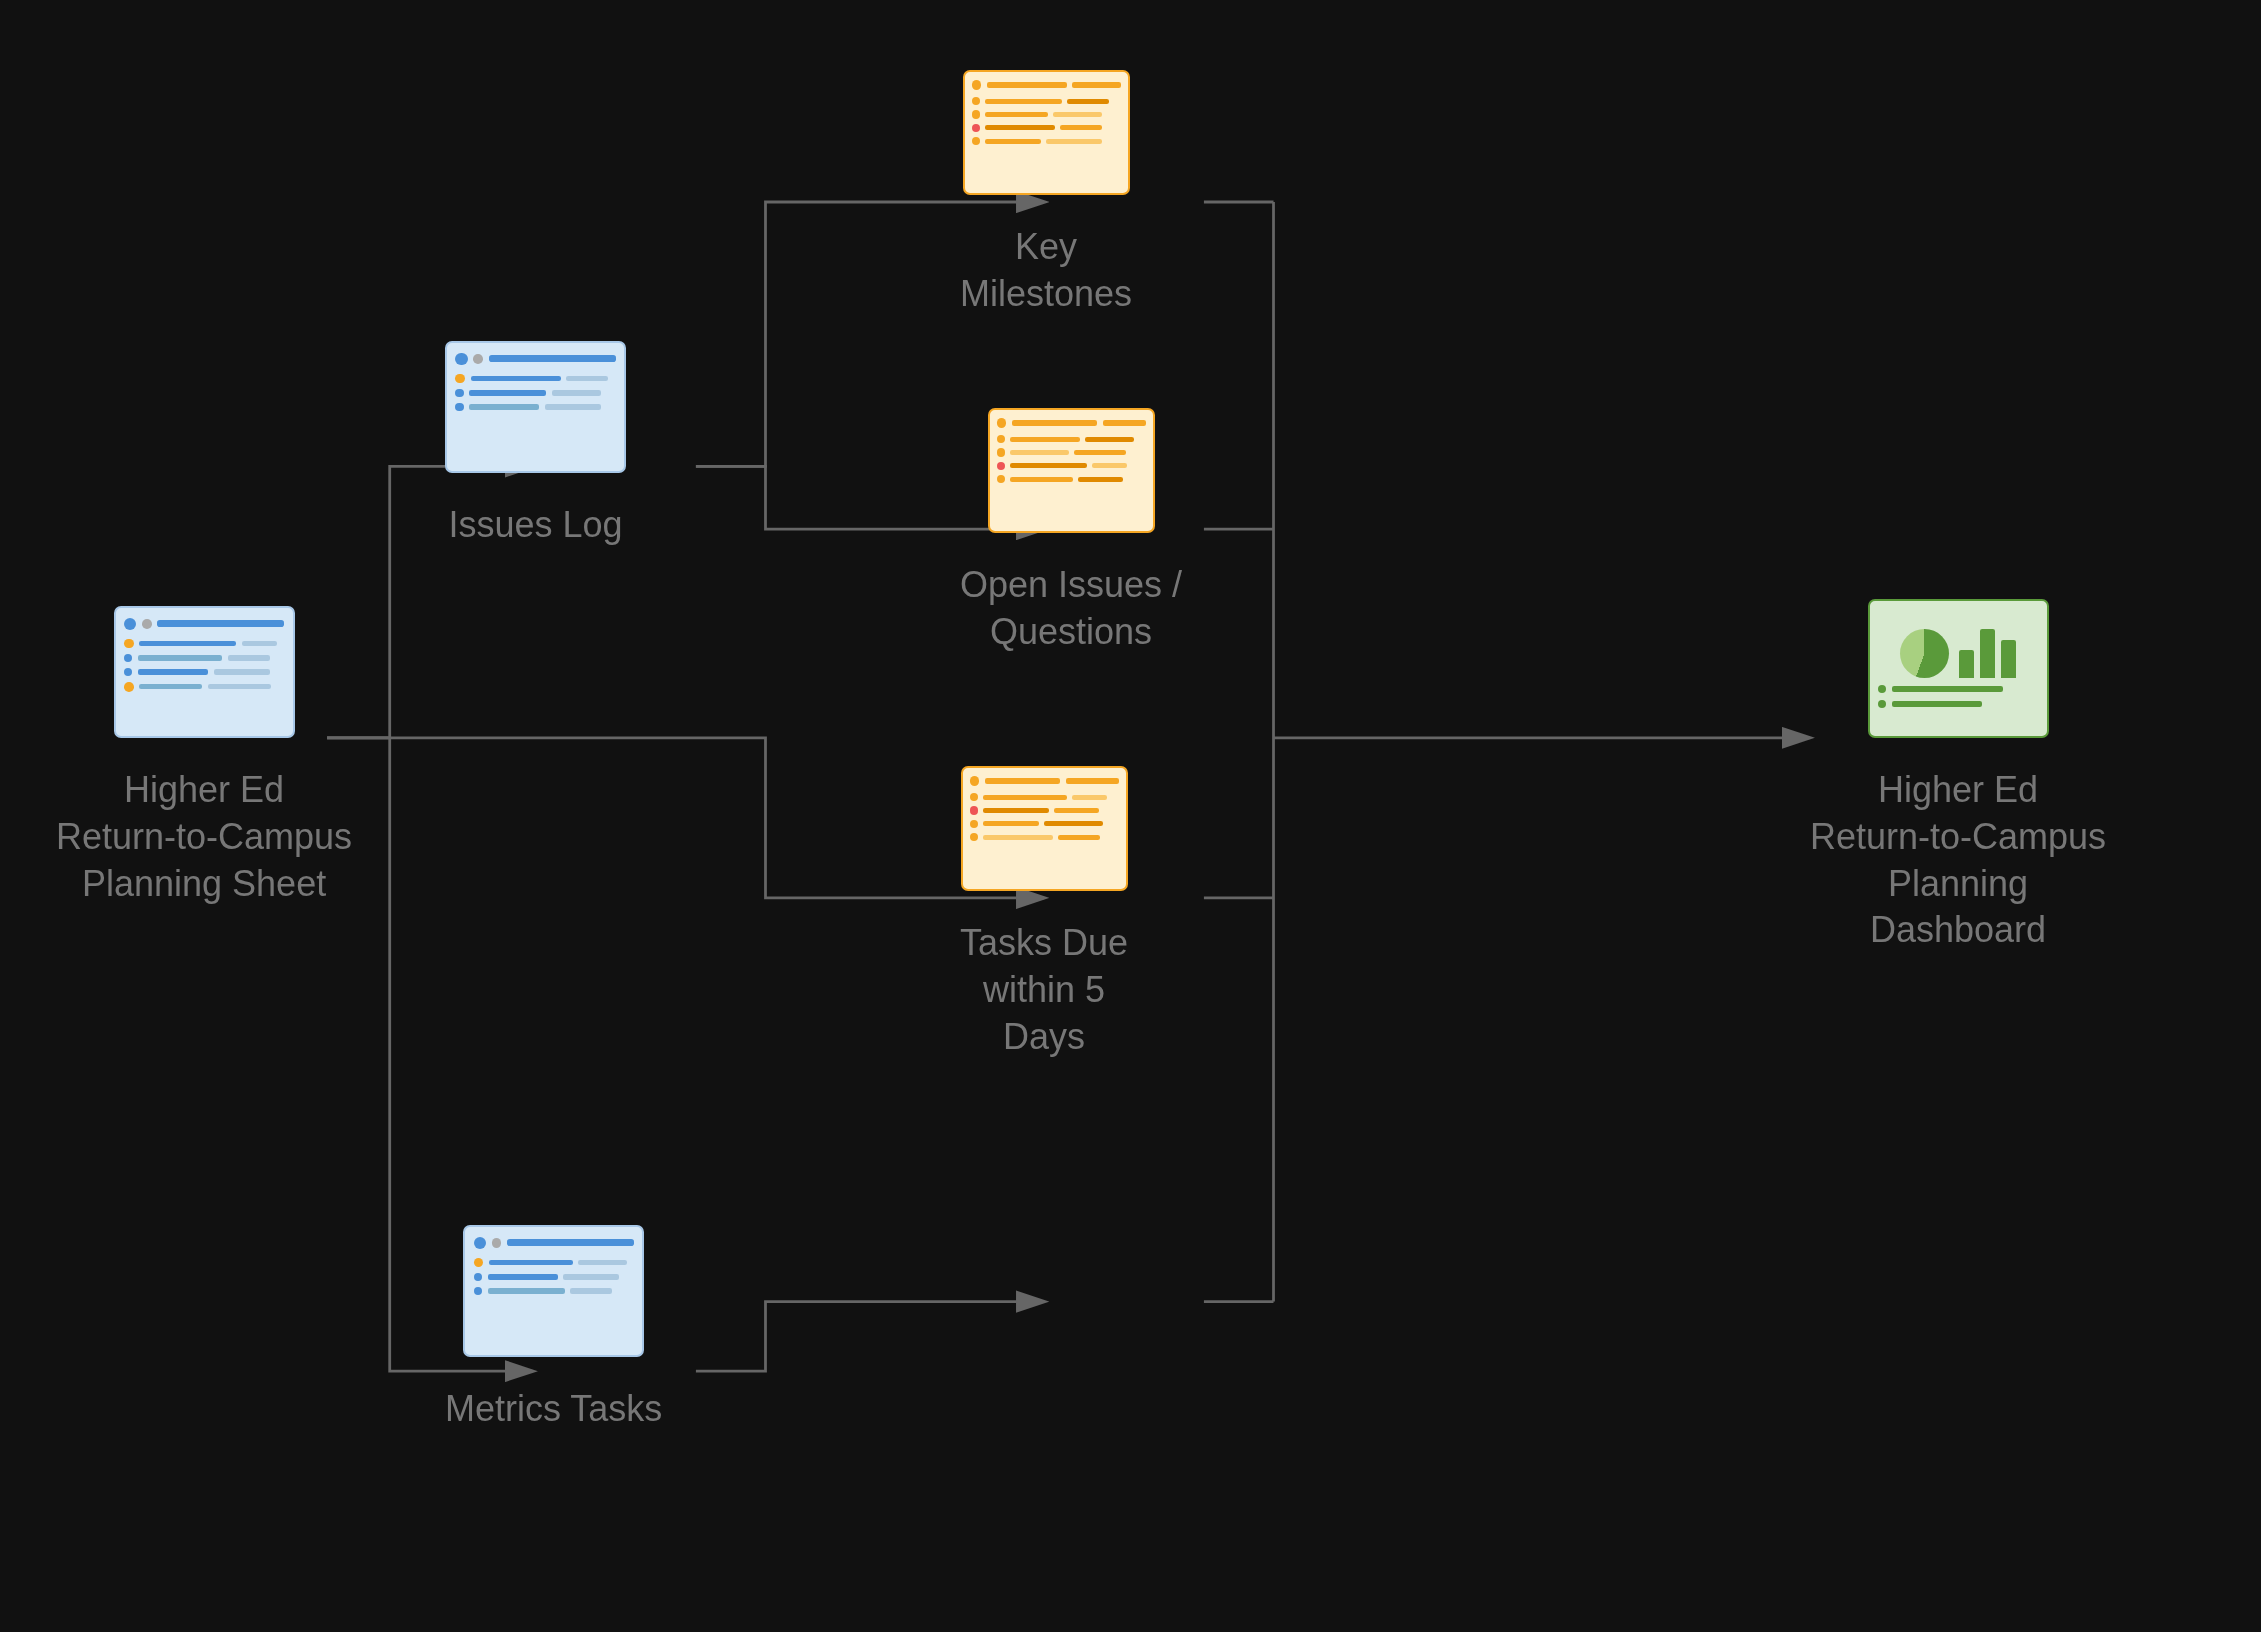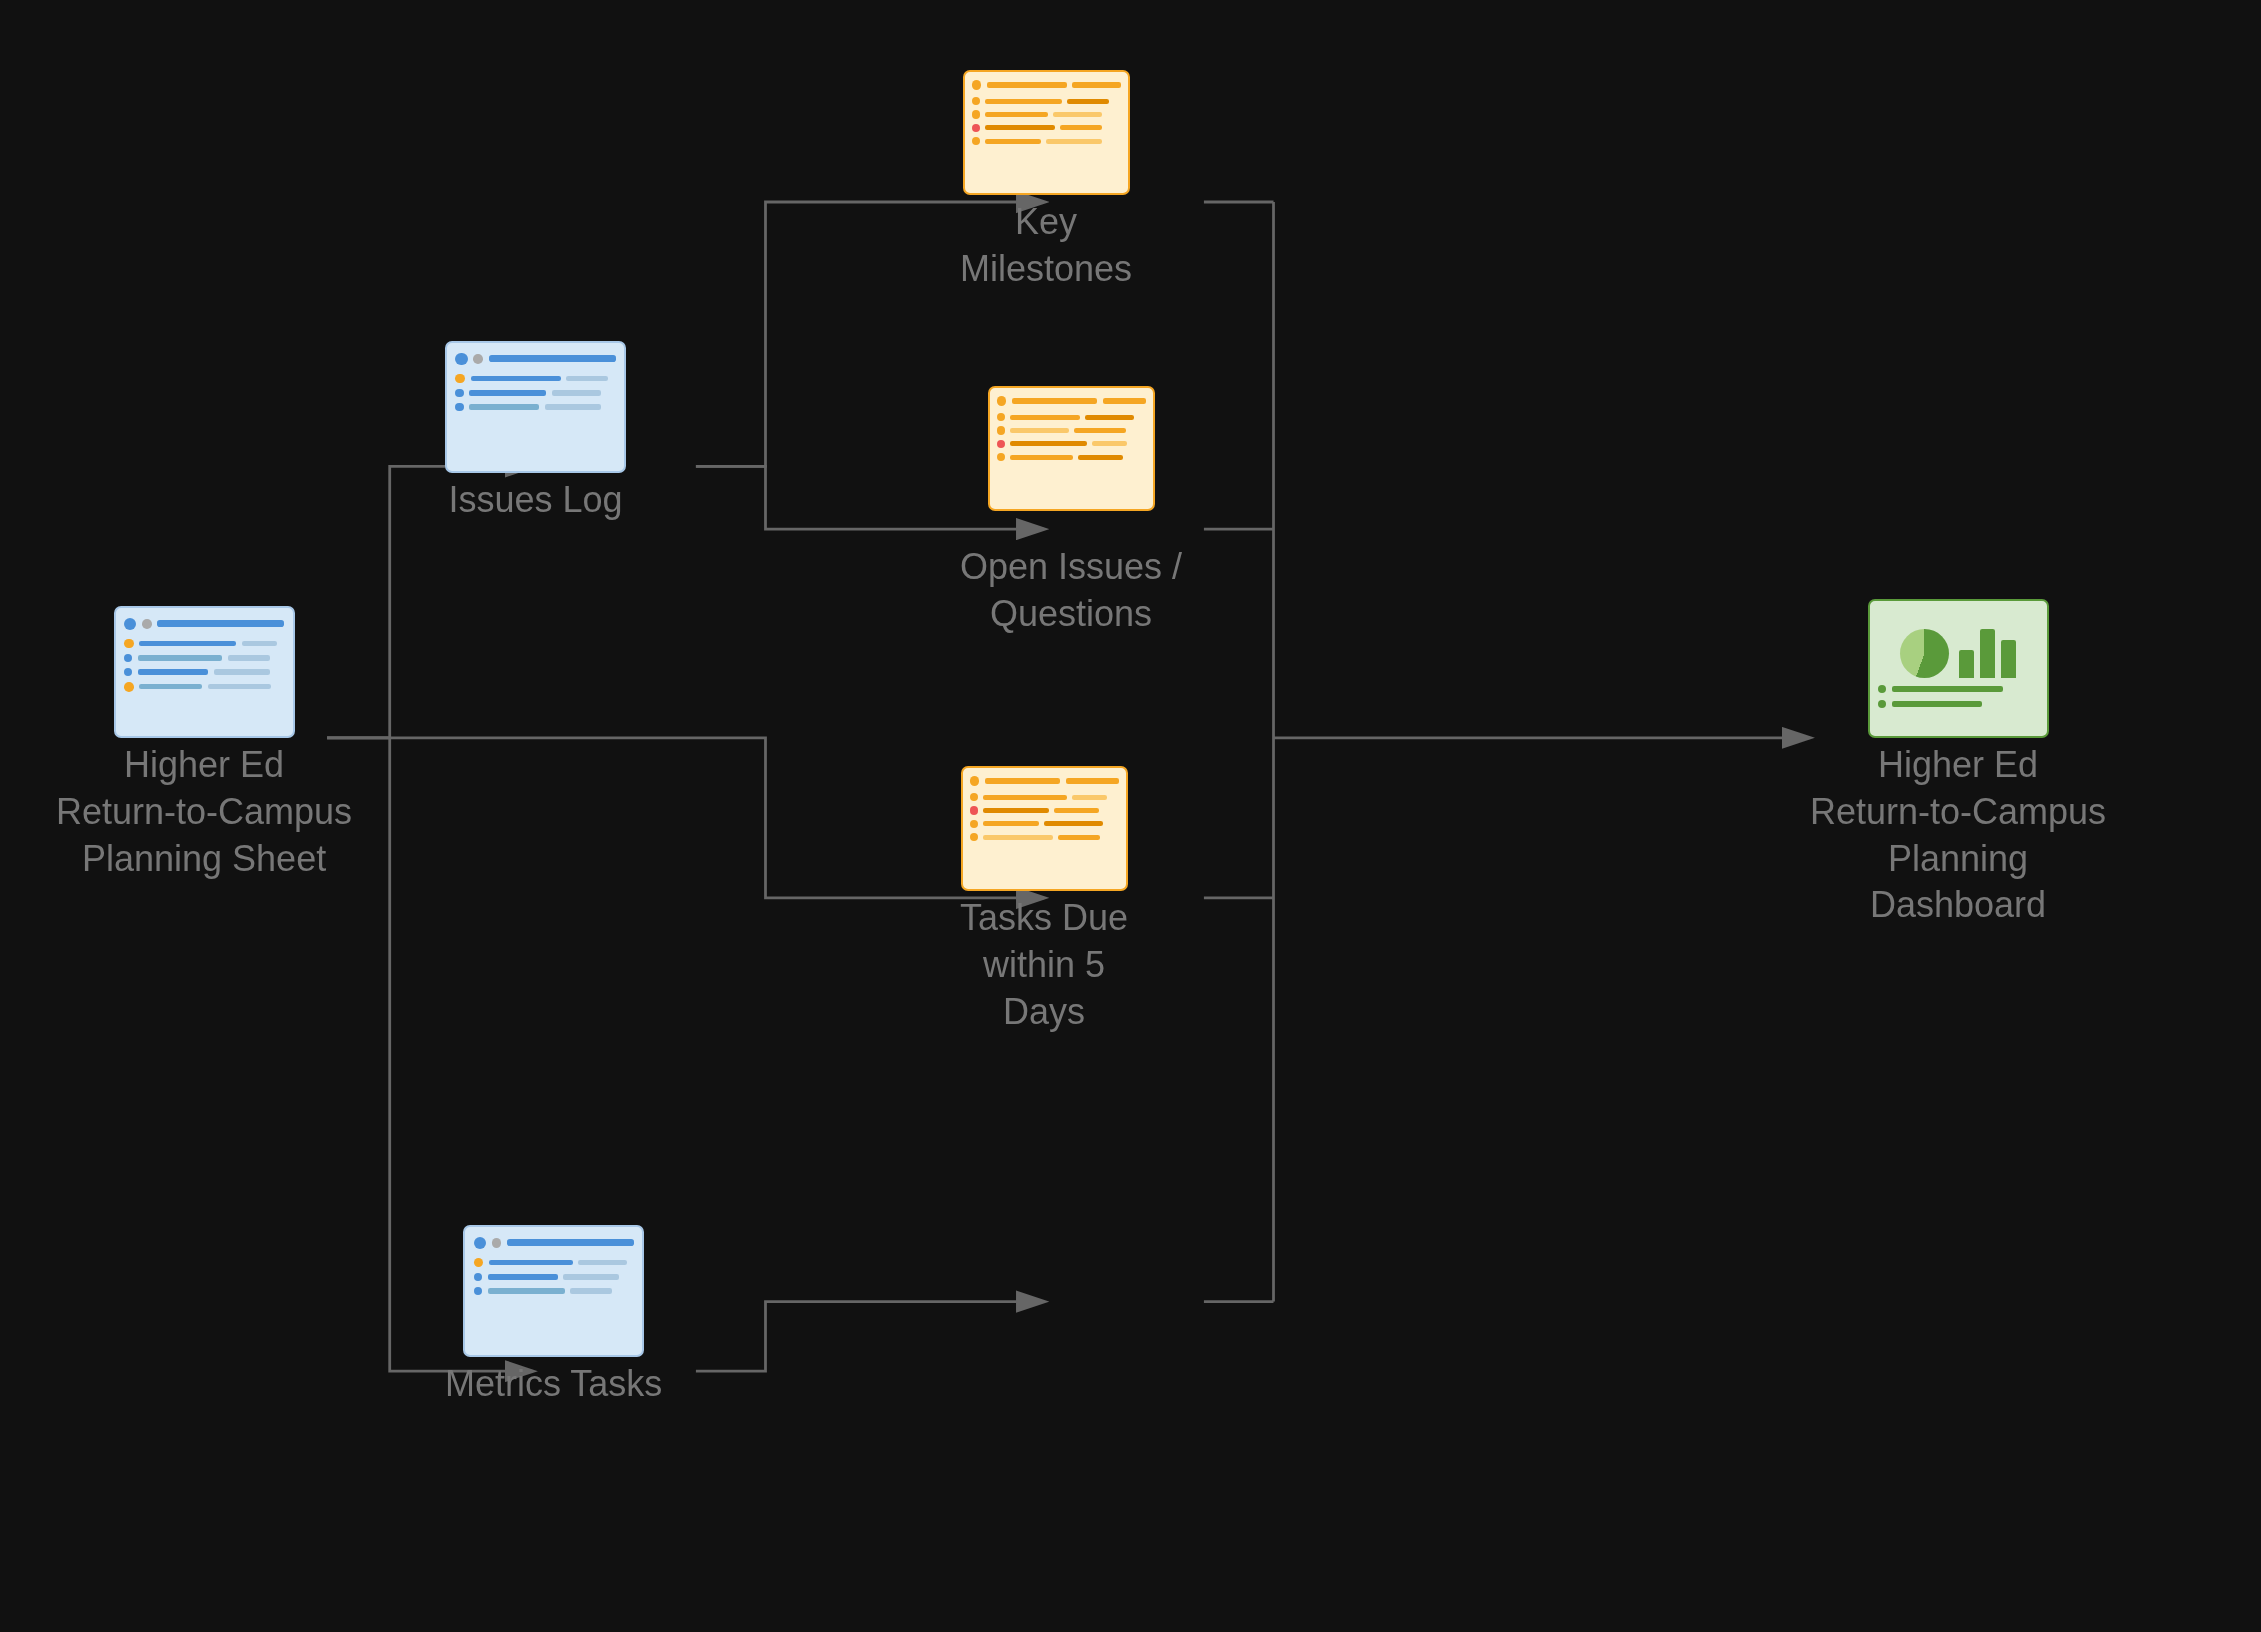--- a/index.html
+++ b/index.html
@@ -38,21 +38,21 @@
       text-align: center;
     }
 
     .node-card {
       border-radius: 5.6px;
       overflow: hidden;
       position: relative;
     }
 
     .node-label {
-      margin-top: 4px;
+      margin-top: 29px;
       color: #777;
       font-size: 36px;
       line-height: 1.3;
       font-weight: 400;
     }
 
     
     .blue-card {
       width: 181px;
       height: 132px;
@@ -328,21 +328,21 @@
       <div class="orange-row">
         <div class="o-dot o-orange"></div>
         <div class="orange-line" style="width: 56px;"></div>
         <div class="orange-line-lt" style="width: 56px;"></div>
       </div>
     </div>
     <div class="node-label" style="white-space: pre-line;">Key
 Milestones</div>
   </div>
 
-  <div class="node" style="left: 960px; top: 386px; gap: 29px;">
+  <div class="node" style="left: 960px; top: 408px;">
     <div class="node-card orange-card">
       <div class="orange-card-header">
         <div class="orange-dot"></div>
         <div class="orange-line-top"></div>
         <div class="orange-line-top" style="flex: 0.5;"></div>
       </div>
       <div class="orange-row">
         <div class="o-dot o-orange"></div>
         <div class="orange-line" style="width: 70px;"></div>
         <div class="orange-line-dk" style="width: 49px;"></div>

